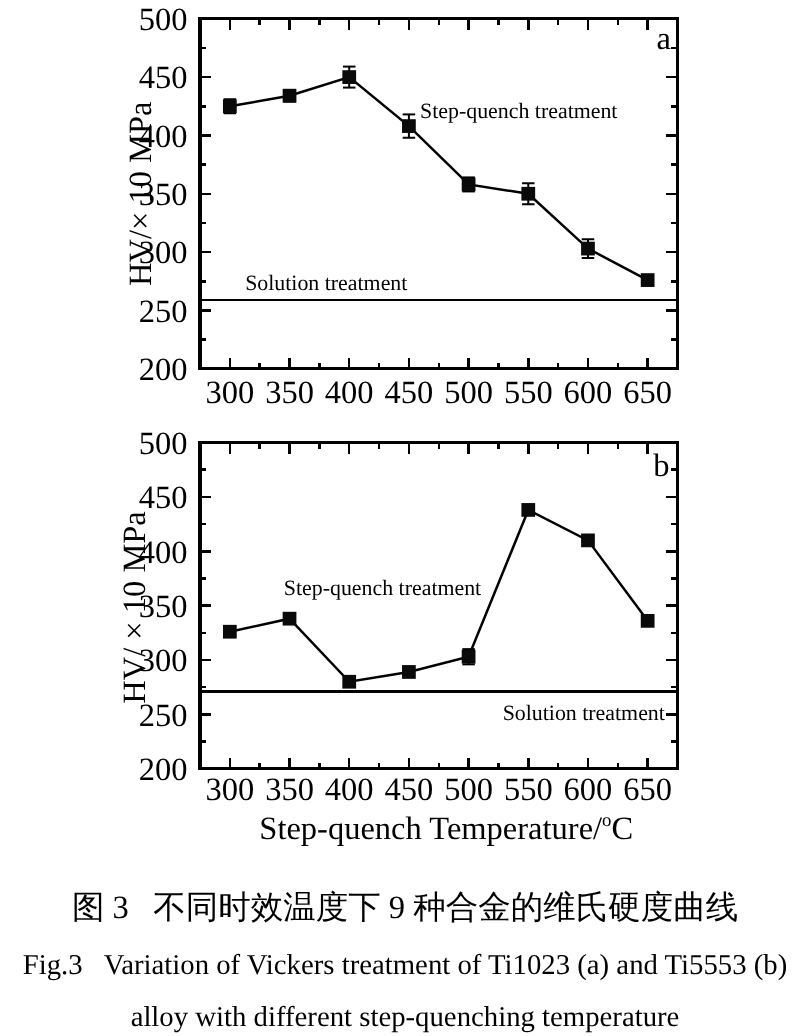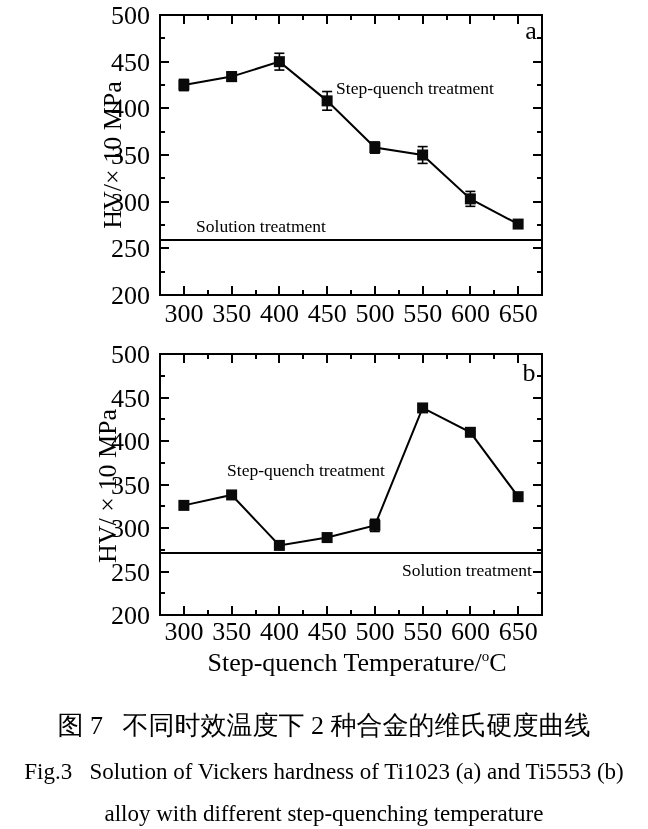--- a/index.html
+++ b/index.html
@@ -229,17 +229,17 @@
       <rect x="417.125" y="72.44" width="11" height="11" fill="#0a0a0a"></rect>
       <rect x="464.875" y="96.8" width="11" height="11" fill="#0a0a0a"></rect>
       <rect x="512.625" y="161.18" width="11" height="11" fill="#0a0a0a"></rect>
       <line x1="160" y1="223.23" x2="542" y2="223.23" stroke="#000" stroke-width="2" shape-rendering="crispEdges"></line>
       <text x="306" y="140" text-anchor="middle" dy="0.35em" font-size="17.5px">Step-quench treatment</text>
       <text x="467" y="240" text-anchor="middle" dy="0.35em" font-size="17.5px">Solution treatment</text>
       <text x="529" y="51" text-anchor="middle" font-size="26px">b</text>
     </svg>
 
   <div class="caption">
-    <div class="caption-line caption-cn">图 7   不同时效温度下 2 种合金的维氏硬度曲线</div>
-    <div class="caption-line caption-en1">Fig.3   Solution of Vickers hardness of Ti1023 (a) and Ti5553 (b)</div>
+    <div class="caption-line caption-cn">图 3   不同时效温度下 9 种合金的维氏硬度曲线</div>
+    <div class="caption-line caption-en1">Fig.3   Variation of Vickers treatment of Ti1023 (a) and Ti5553 (b)</div>
     <div class="caption-line caption-en2">alloy with different step-quenching temperature</div>
   </div>
 </div>
 
 </body></html>

